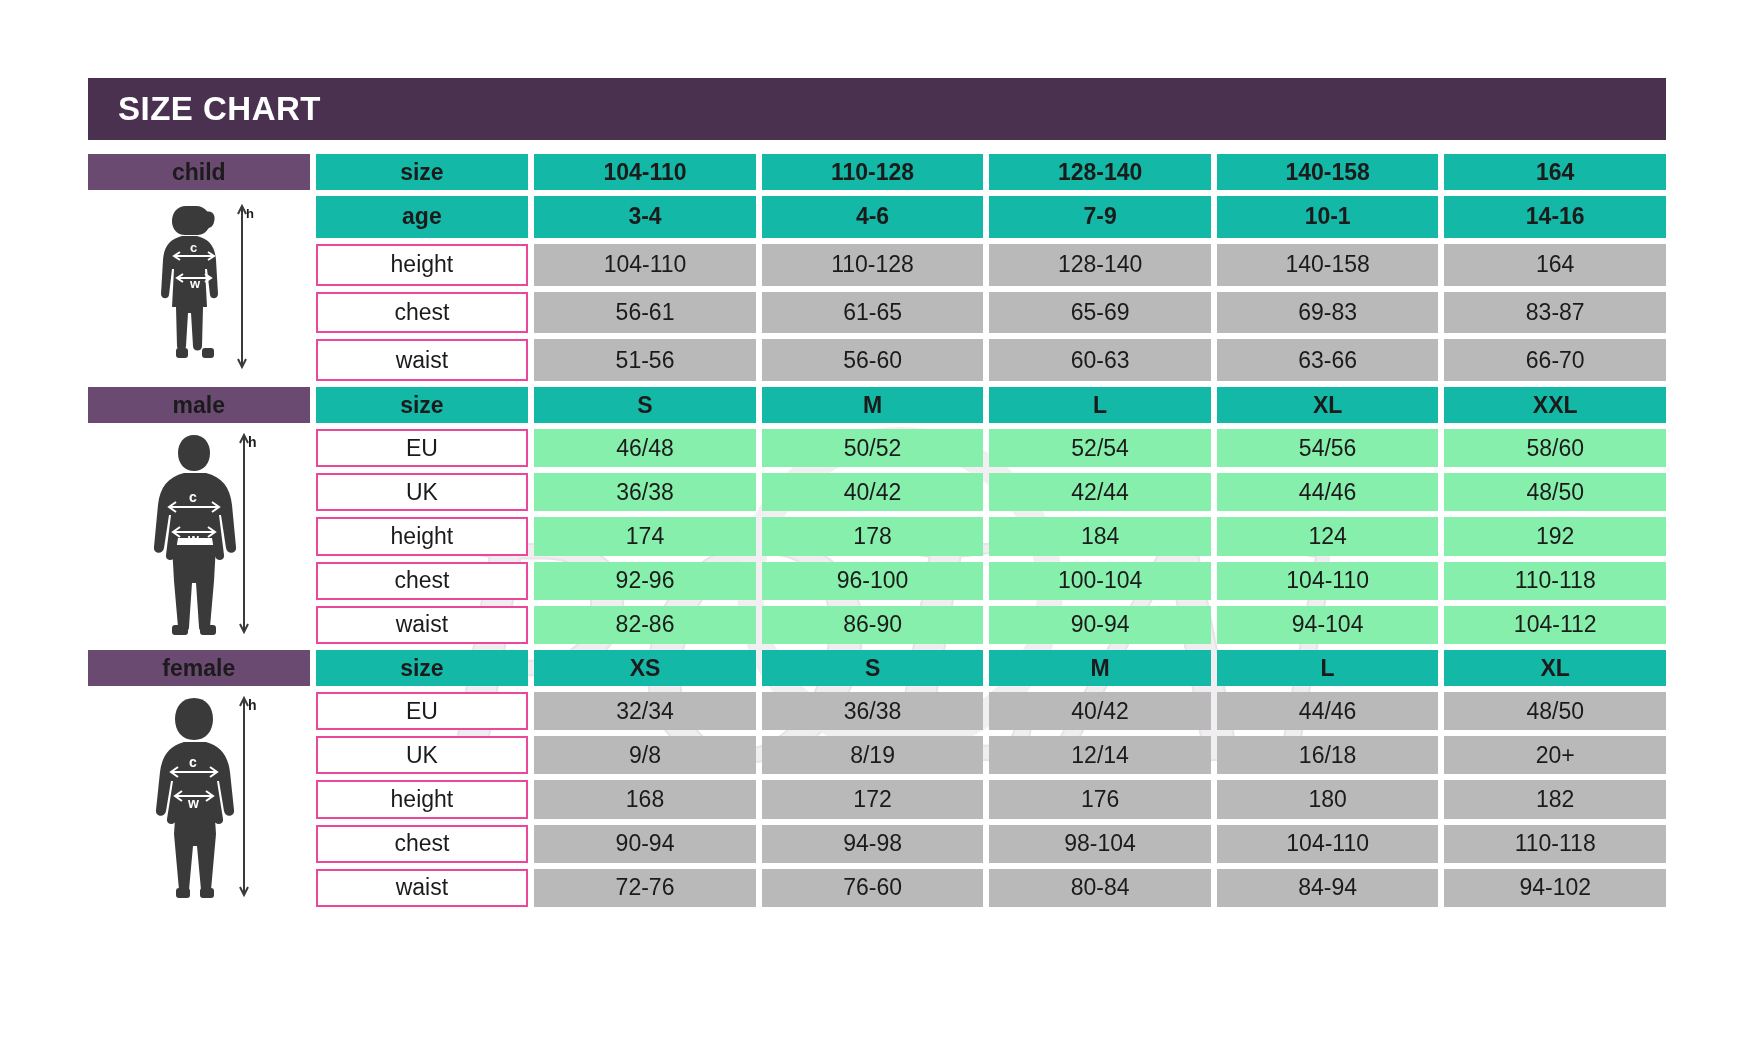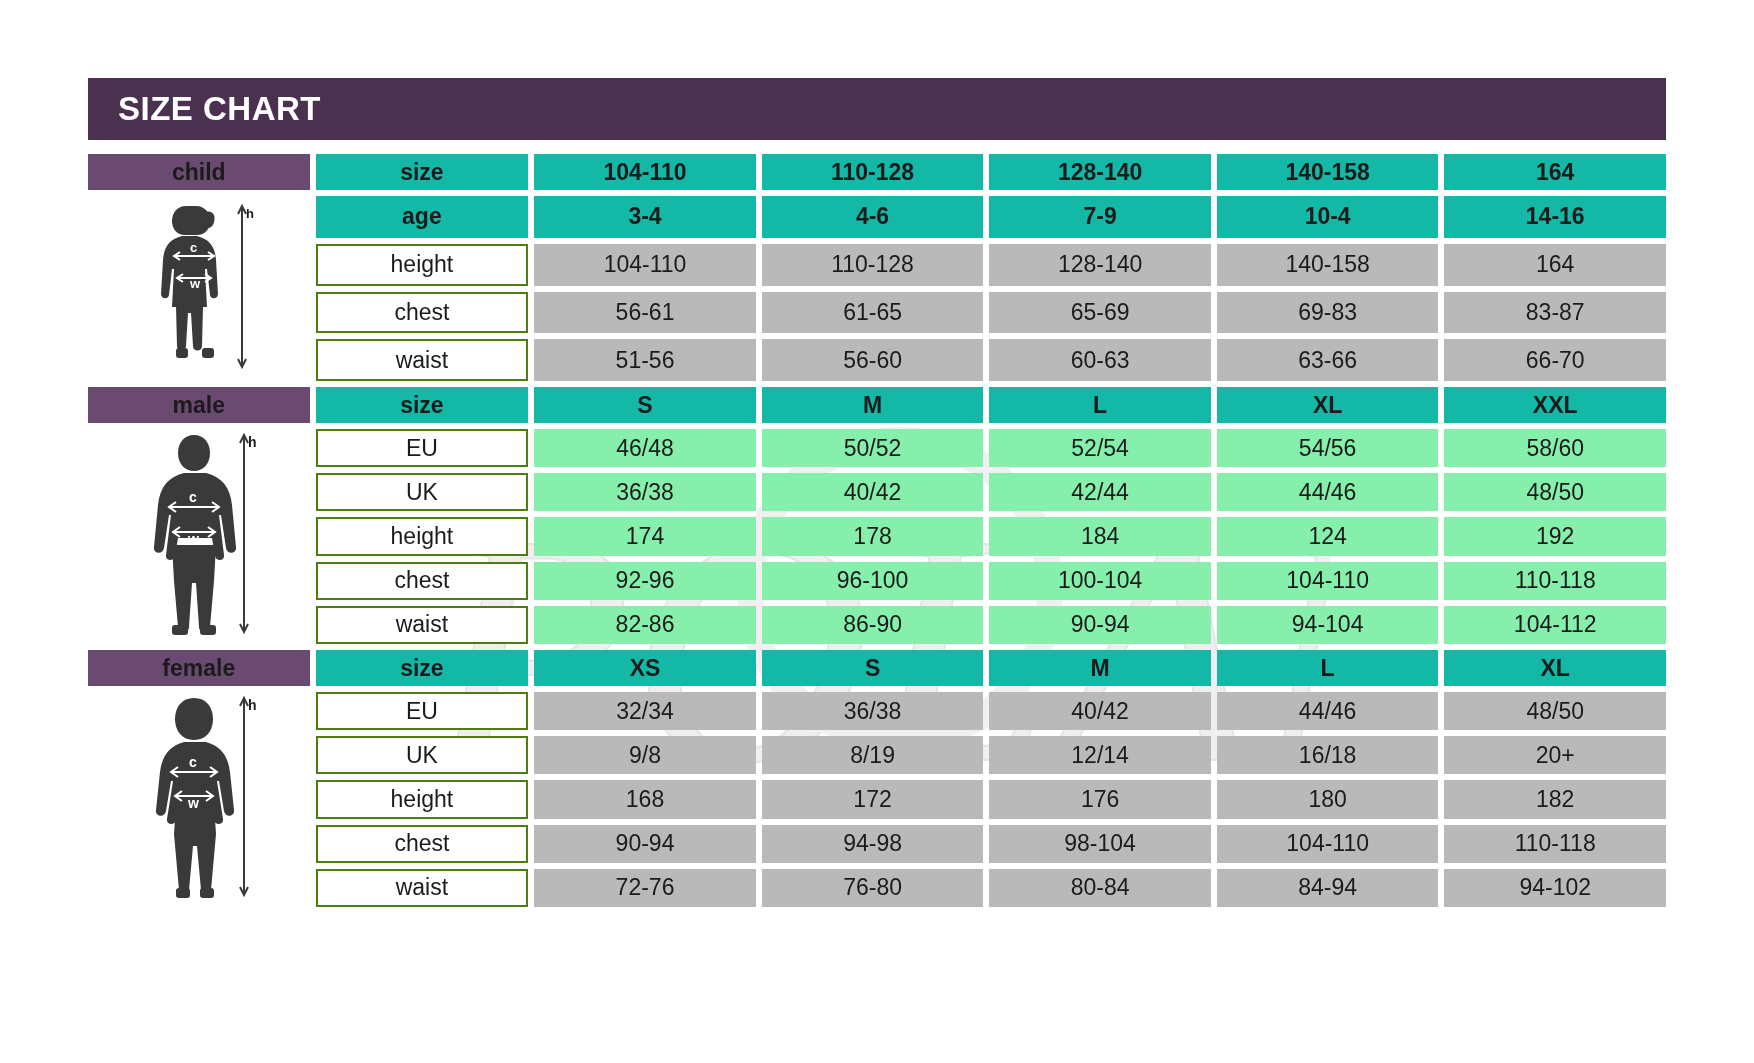--- a/index.html
+++ b/index.html
@@ -83,21 +83,21 @@
     font-size: 25px;
   }
   .hdr {
     background: #14b8a6;
     color: #fff;
     font-weight: bold;
     font-size: 24px;
   }
   .rowlbl {
     background: #ffffff;
-    border: 2px solid #4d7c0f;
+    border: 2px solid #ec4899;
     box-sizing: border-box;
     font-size: 24px;
     color: #111;
   }
   .val-dark { background: #b9b9b9; }
   .val-light { background: #86efac; }
 
   .figcell {
     background: transparent;
     padding: 0;
@@ -175,21 +175,21 @@
                 </g>
                 <text x="66" y="56" font-family="Liberation Sans, sans-serif" font-size="13" font-weight="bold" fill="#ffffff">c</text>
                 <text x="66" y="92" font-family="Liberation Sans, sans-serif" font-size="13" font-weight="bold" fill="#ffffff">w</text>
               </svg>
             </div>
           </td>
           <td class="hdr">age</td>
           <td class="hdr">3-4</td>
           <td class="hdr">4-6</td>
           <td class="hdr">7-9</td>
-          <td class="hdr">10-4</td>
+          <td class="hdr">10-1</td>
           <td class="hdr">14-16</td>
         </tr>
         <tr>
           <td class="rowlbl">height</td>
           <td class="val-dark">104-110</td>
           <td class="val-dark">110-128</td>
           <td class="val-dark">128-140</td>
           <td class="val-dark">140-158</td>
           <td class="val-dark">164</td>
         </tr>
@@ -355,21 +355,21 @@
           <td class="rowlbl">chest</td>
           <td class="val-dark">90-94</td>
           <td class="val-dark">94-98</td>
           <td class="val-dark">98-104</td>
           <td class="val-dark">104-110</td>
           <td class="val-dark">110-118</td>
         </tr>
         <tr>
           <td class="rowlbl">waist</td>
           <td class="val-dark">72-76</td>
-          <td class="val-dark">76-80</td>
+          <td class="val-dark">76-60</td>
           <td class="val-dark">80-84</td>
           <td class="val-dark">84-94</td>
           <td class="val-dark">94-102</td>
         </tr>
 
       </tbody>
     </table>
 
   </div>
 </div>

